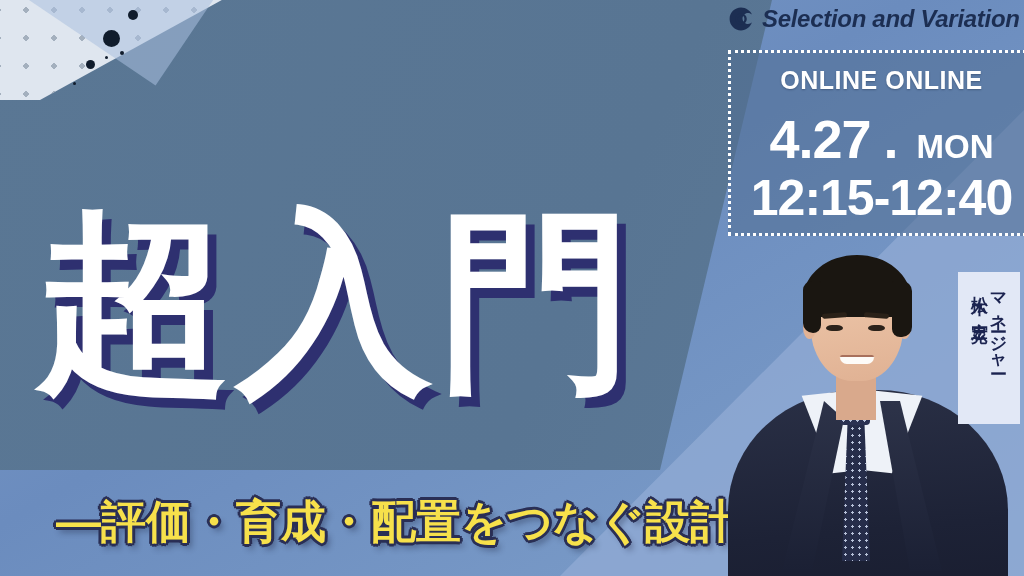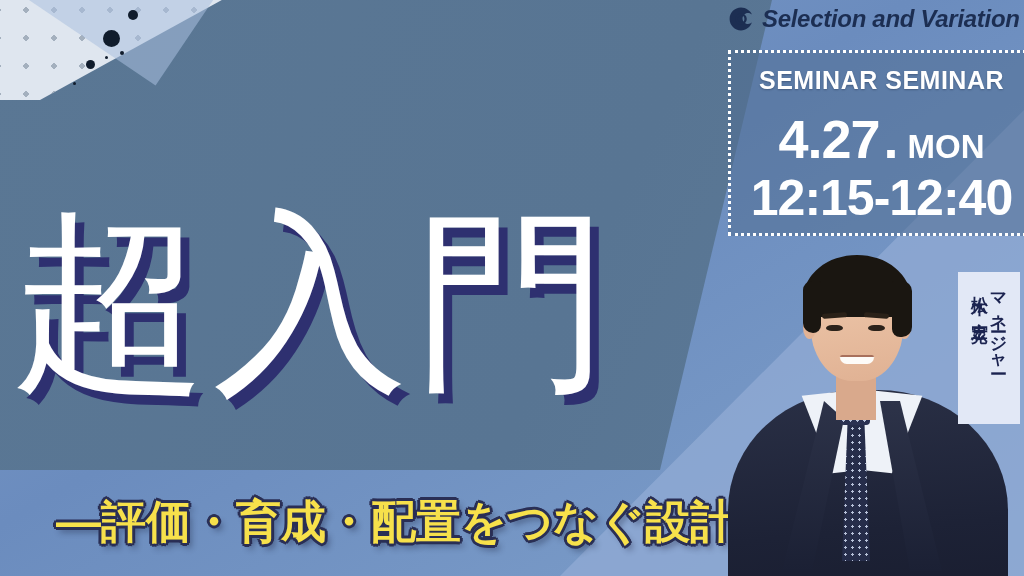--- a/index.html
+++ b/index.html
@@ -80,39 +80,39 @@
     border-right:none;
     display:flex; flex-direction:column; align-items:center;
     justify-content:flex-start; padding-top:13px; gap:2px;
     color:#fff;
   }
   .info-title {
     font-size:25px; font-weight:bold; letter-spacing:.5px;
     text-shadow:0 1px 2px rgba(20,35,60,.35);
   }
   .info-date {
-    display:flex; align-items:baseline; gap:4px; margin-top:2px;
+    display:flex; align-items:baseline; gap:13px; margin-top:2px;
   }
   .info-date .big { font-size:54px; font-weight:bold; line-height:1; letter-spacing:-1px; }
   .info-date .dow { font-size:33px; font-weight:bold; line-height:1; margin-left:6px;margin-top:31px; }
   .info-time {
     font-size:50px; font-weight:bold; line-height:1.05; letter-spacing:-1px;
     margin-top:4px;
   }
 
   
   .kicker {
     position:absolute; left:34px; top:95px;
     font-size:65px; font-weight:bold; color:#ffffff;
     letter-spacing:2px; white-space:nowrap;
     text-shadow:-5px 7px 0 #4f8fd4, -5px 7px 10px rgba(40,80,140,.5);
   }
   .maintitle {
-    position:absolute; left:12px; top:205px;
-    font-size:195px; font-weight:normal; color:#ffffff;
+    position:absolute; left:36px; top:205px;
+    font-size:195px; font-weight:bold; color:#ffffff;
     line-height:1; letter-spacing:6px; white-space:nowrap;
     text-shadow:9px 10px 0 #2e3070;
   }
   .subtitle {
     position:absolute; left:56px; top:492px;
     font-size:45px; font-weight:bold; color:#f7e14b;
     letter-spacing:0px; white-space:nowrap;
     text-shadow:
       -2px -2px 0 #2a2f55, 2px -2px 0 #2a2f55,
       -2px  2px 0 #2a2f55, 2px  2px 0 #2a2f55,
@@ -240,21 +240,21 @@
 
   <div class="logo-wrap">
     <svg class="logo-mark" viewBox="0 0 26 26">
       <path d="M13 1.6C6.7 1.6 1.6 6.7 1.6 13S6.7 24.4 13 24.4c5.1 0 9.4-3.4 10.9-8.1-1 1-2.4 1.6-3.9 1.6-3 0-5.5-2.5-5.5-5.5 0-3 2.5-5.5 5.5-5.5 1.5 0 2.9.6 3.9 1.6C22.4 5 18.1 1.6 13 1.6z" fill="#1c2e52"></path>
       <circle cx="13" cy="13" r="4.6" fill="none" stroke="#1c2e52" stroke-width="2.4"></circle>
     </svg>
     <span class="logo-text">Selection and Variation</span>
   </div>
 
   <div class="info-box">
-    <div class="info-title">SEMINAR SEMINAR</div>
+    <div class="info-title">ONLINE ONLINE</div>
     <div class="info-date">
       <span class="big">4.27</span>
       <span class="big">.</span>
       <span class="dow">MON</span>
     </div>
     <div class="info-time">12:15-12:40</div>
   </div>
 
   <div class="maintitle">超入門</div>
   <div class="subtitle">―評価・育成・配置をつなぐ設計の基本―</div>

